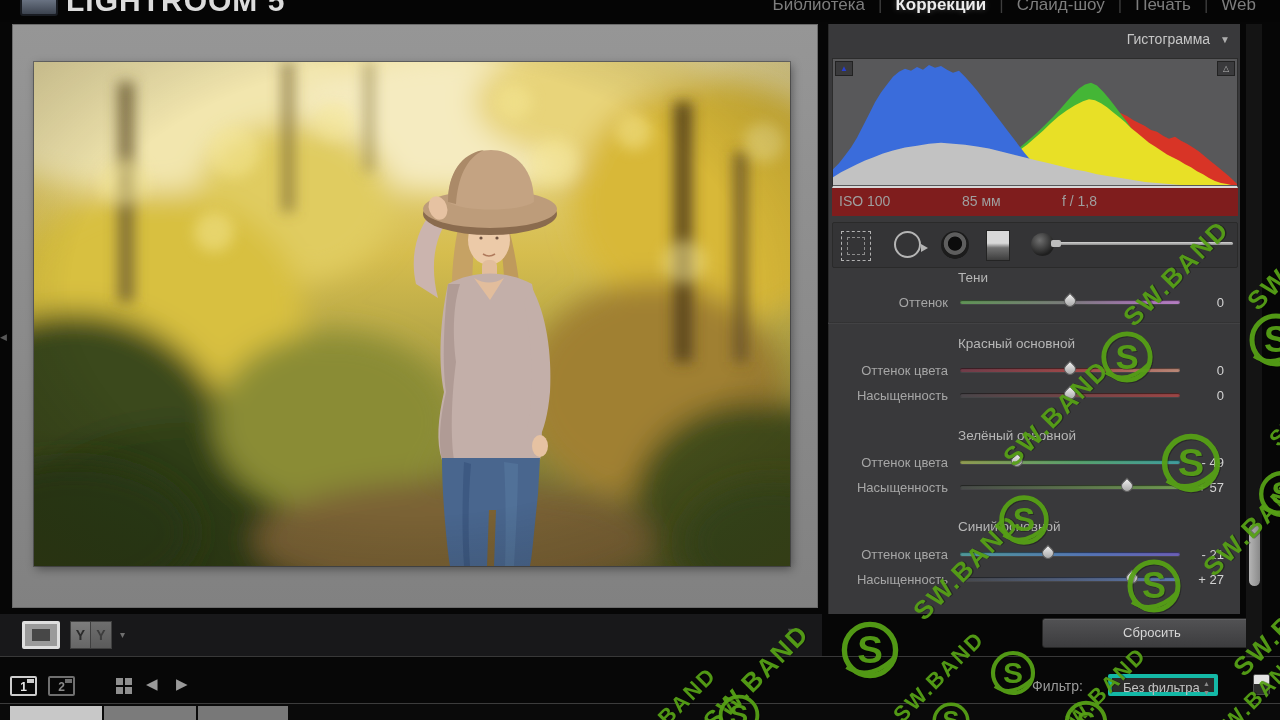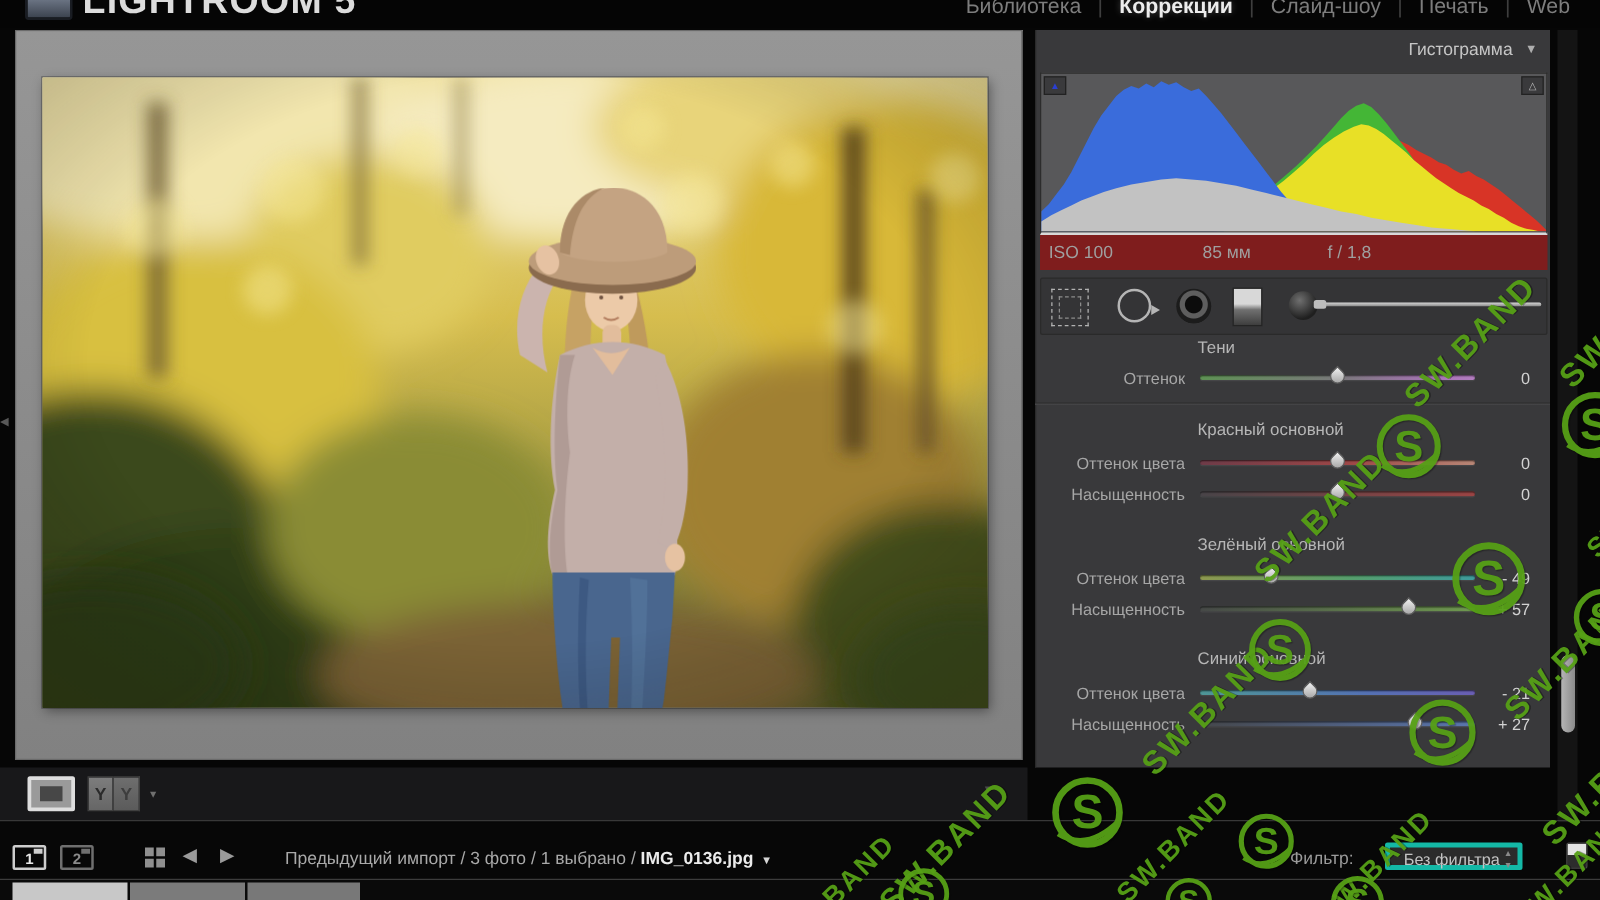--- a/index.html
+++ b/index.html
@@ -348,36 +348,34 @@
       <div class="strack t-bluesat">
         <div class="sthumb" style="left: 78%;"></div>
       </div>
       <span class="svalue">+ 27</span>
     </div>
   </div>
 
   <span class="panel-edge-arrow">▼</span>
 
   <div class="panel-buttons">
+    <div class="pbtn pbtn-reset">Сбросить</div>
   </div>
 
   <div class="scroll-track"></div>
   <div class="scroll-thumb"></div>
   <span class="left-edge-arrow">◀</span>
 
   <div class="divider-line"></div>
   <div class="bottombar">
     <div class="mon-btn mon-1">1</div>
     <div class="mon-btn mon-2">2</div>
     <div class="grid-icon"></div>
     <span class="nav-arrow nav-prev">◀</span>
     <span class="nav-arrow nav-next">▶</span>
-    <div class="source-line">
-      <span>Предыдущий импорт / 3 фото / 1 выбрано / </span><b>IMG_0136.jpg</b><span class="dd">▼</span>
-    </div>
     <span class="filter-label">Фильтр:</span>
     <div class="filter-box">
       <span>Без фильтра</span>
       <span class="spin">▲<br>▼</span>
     </div>
     <div class="filter-switch"></div>
   </div>
 
   <div class="filmstrip">
     <div class="thumb-cell cell-1"></div>

